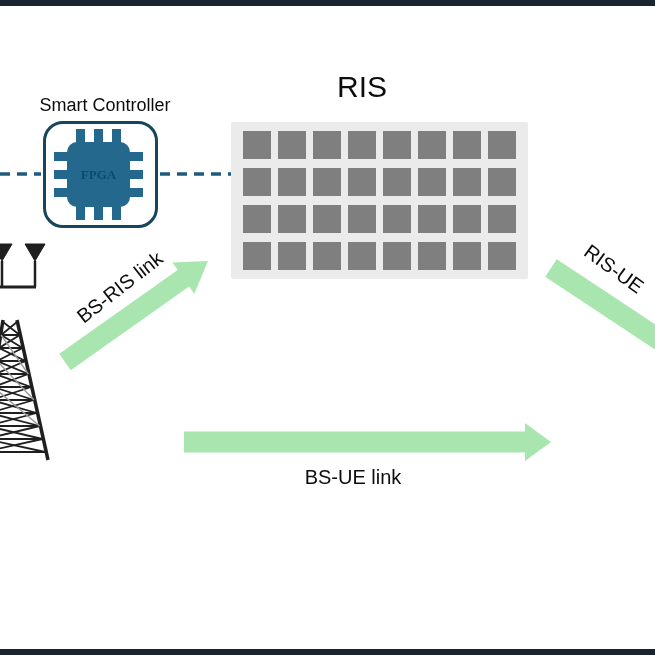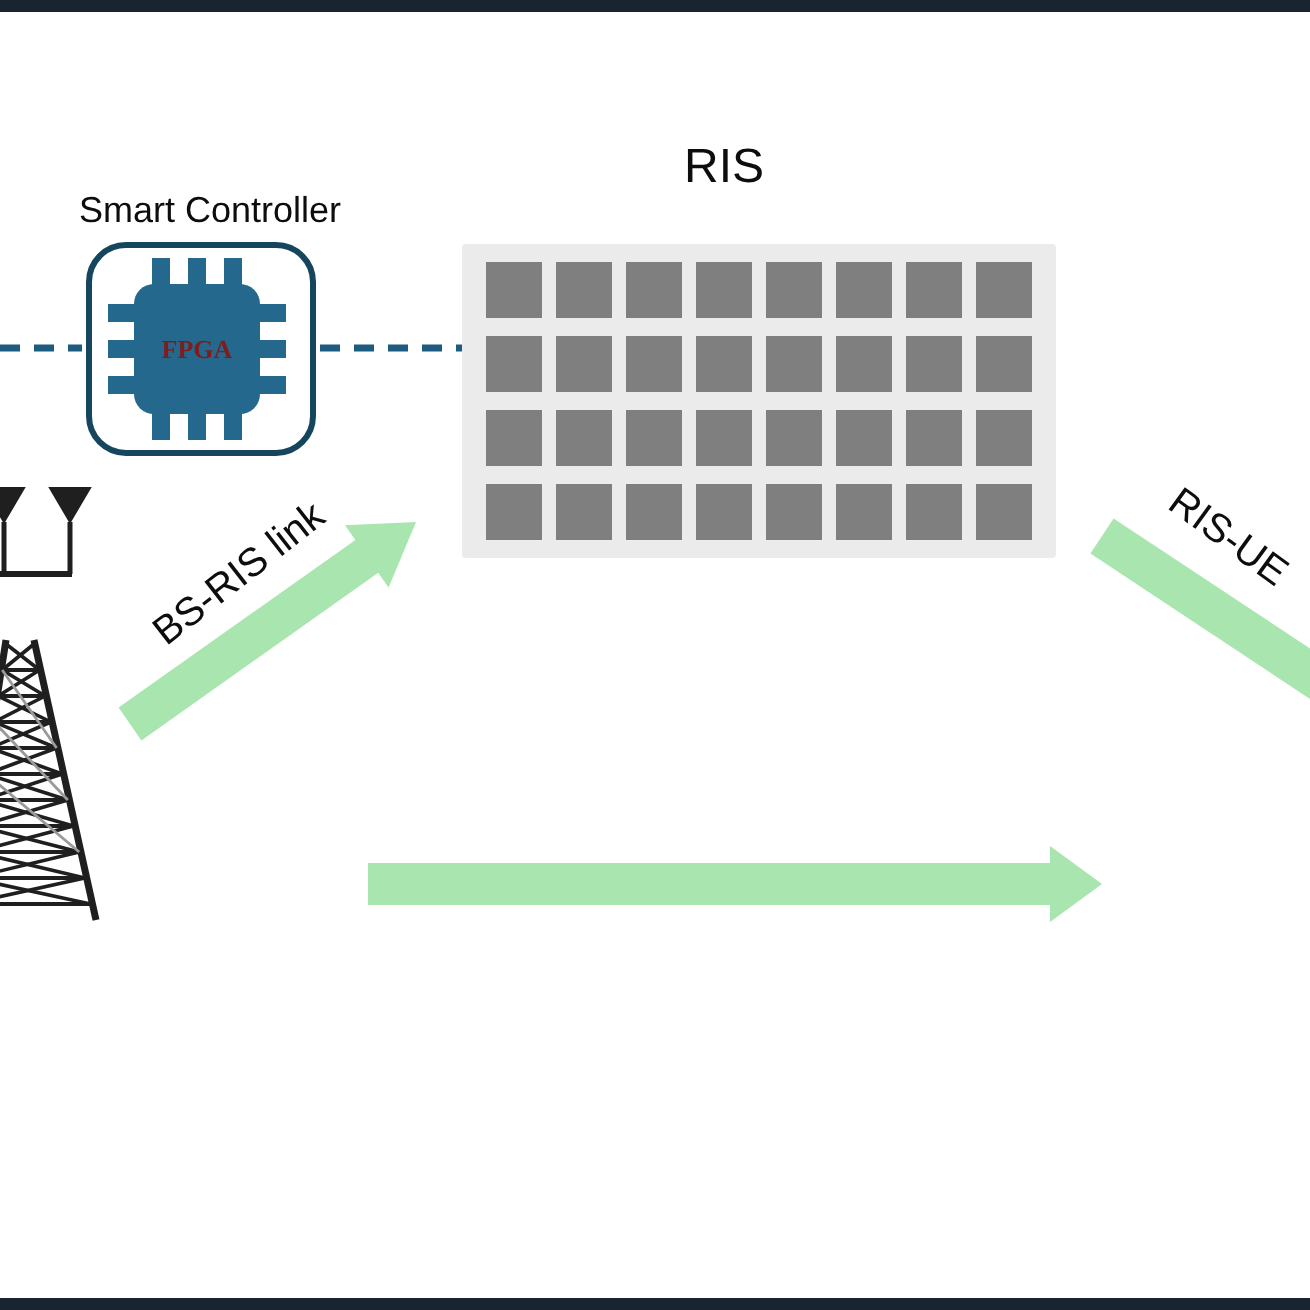--- a/index.html
+++ b/index.html
@@ -5,28 +5,28 @@
   html,body{margin:0;padding:0;background:#fff;}
   #canvas{
     position:relative;width:655px;height:655px;background:#ffffff;
     overflow:hidden;font-family:"Liberation Sans",sans-serif;padding-left:11px;
   }
   .hbar{position:absolute;left:0;width:655px;height:6px;background:#18242f;}
   #topbar{top:0;}
   #bottombar{top:649px;}
   .label{position:absolute;color:#0d0d0d;}
   #smart-controller-label{left:20px;top:95px;width:170px;text-align:center;font-size:18px;}
-  #ris-title{left:282px;top:70px;width:160px;text-align:center;font-size:24px;}
+  #ris-title{left:282px;top:70px;width:160px;text-align:center;font-size:30px;}
   #controller-box{
     position:absolute;left:43px;top:121px;width:115px;height:107px;
     box-sizing:border-box;border:3.5px solid #16455e;border-radius:20px;background:#ffffff;
   }
   #fpga-label{
     position:absolute;left:67px;top:167px;width:63px;height:16px;text-align:center;
-    font-family:"Liberation Serif",serif;font-size:13px;font-weight:bold;color:#7f1d1d;
+    font-family:"Liberation Serif",serif;font-size:13px;font-weight:bold;color:#0c4a6e;
   }
   #ris-panel{
     position:absolute;left:231px;top:122px;width:297px;height:157px;
     box-sizing:border-box;background:#ebebeb;border-radius:2px;
     display:grid;column-gap:7px;row-gap:9px;padding:9px 12px;
     align-content:center;justify-content:center;
   }
   .ris-el{width:28px;height:28px;background:#7f7f7f;}
   #scene{position:absolute;left:0;top:0;}
   .link-label{font-size:20px;color:#0d0d0d;}
@@ -173,15 +173,16 @@
   </svg>
 
   <div id="smart-controller-label" class="label">Smart Controller</div>
 
   <div id="fpga-label">FPGA</div>
 
   <div id="ris-title" class="label">RIS</div>
 
   <div id="bs-ris-link-label" class="link-label">BS-RIS link</div>
 
+  <div id="bs-ue-link-label" class="link-label">BS-UE link</div>
 
   <div id="ris-ue-link-label" class="link-label">RIS-UE</div>
 </div>
 
 </body></html>

